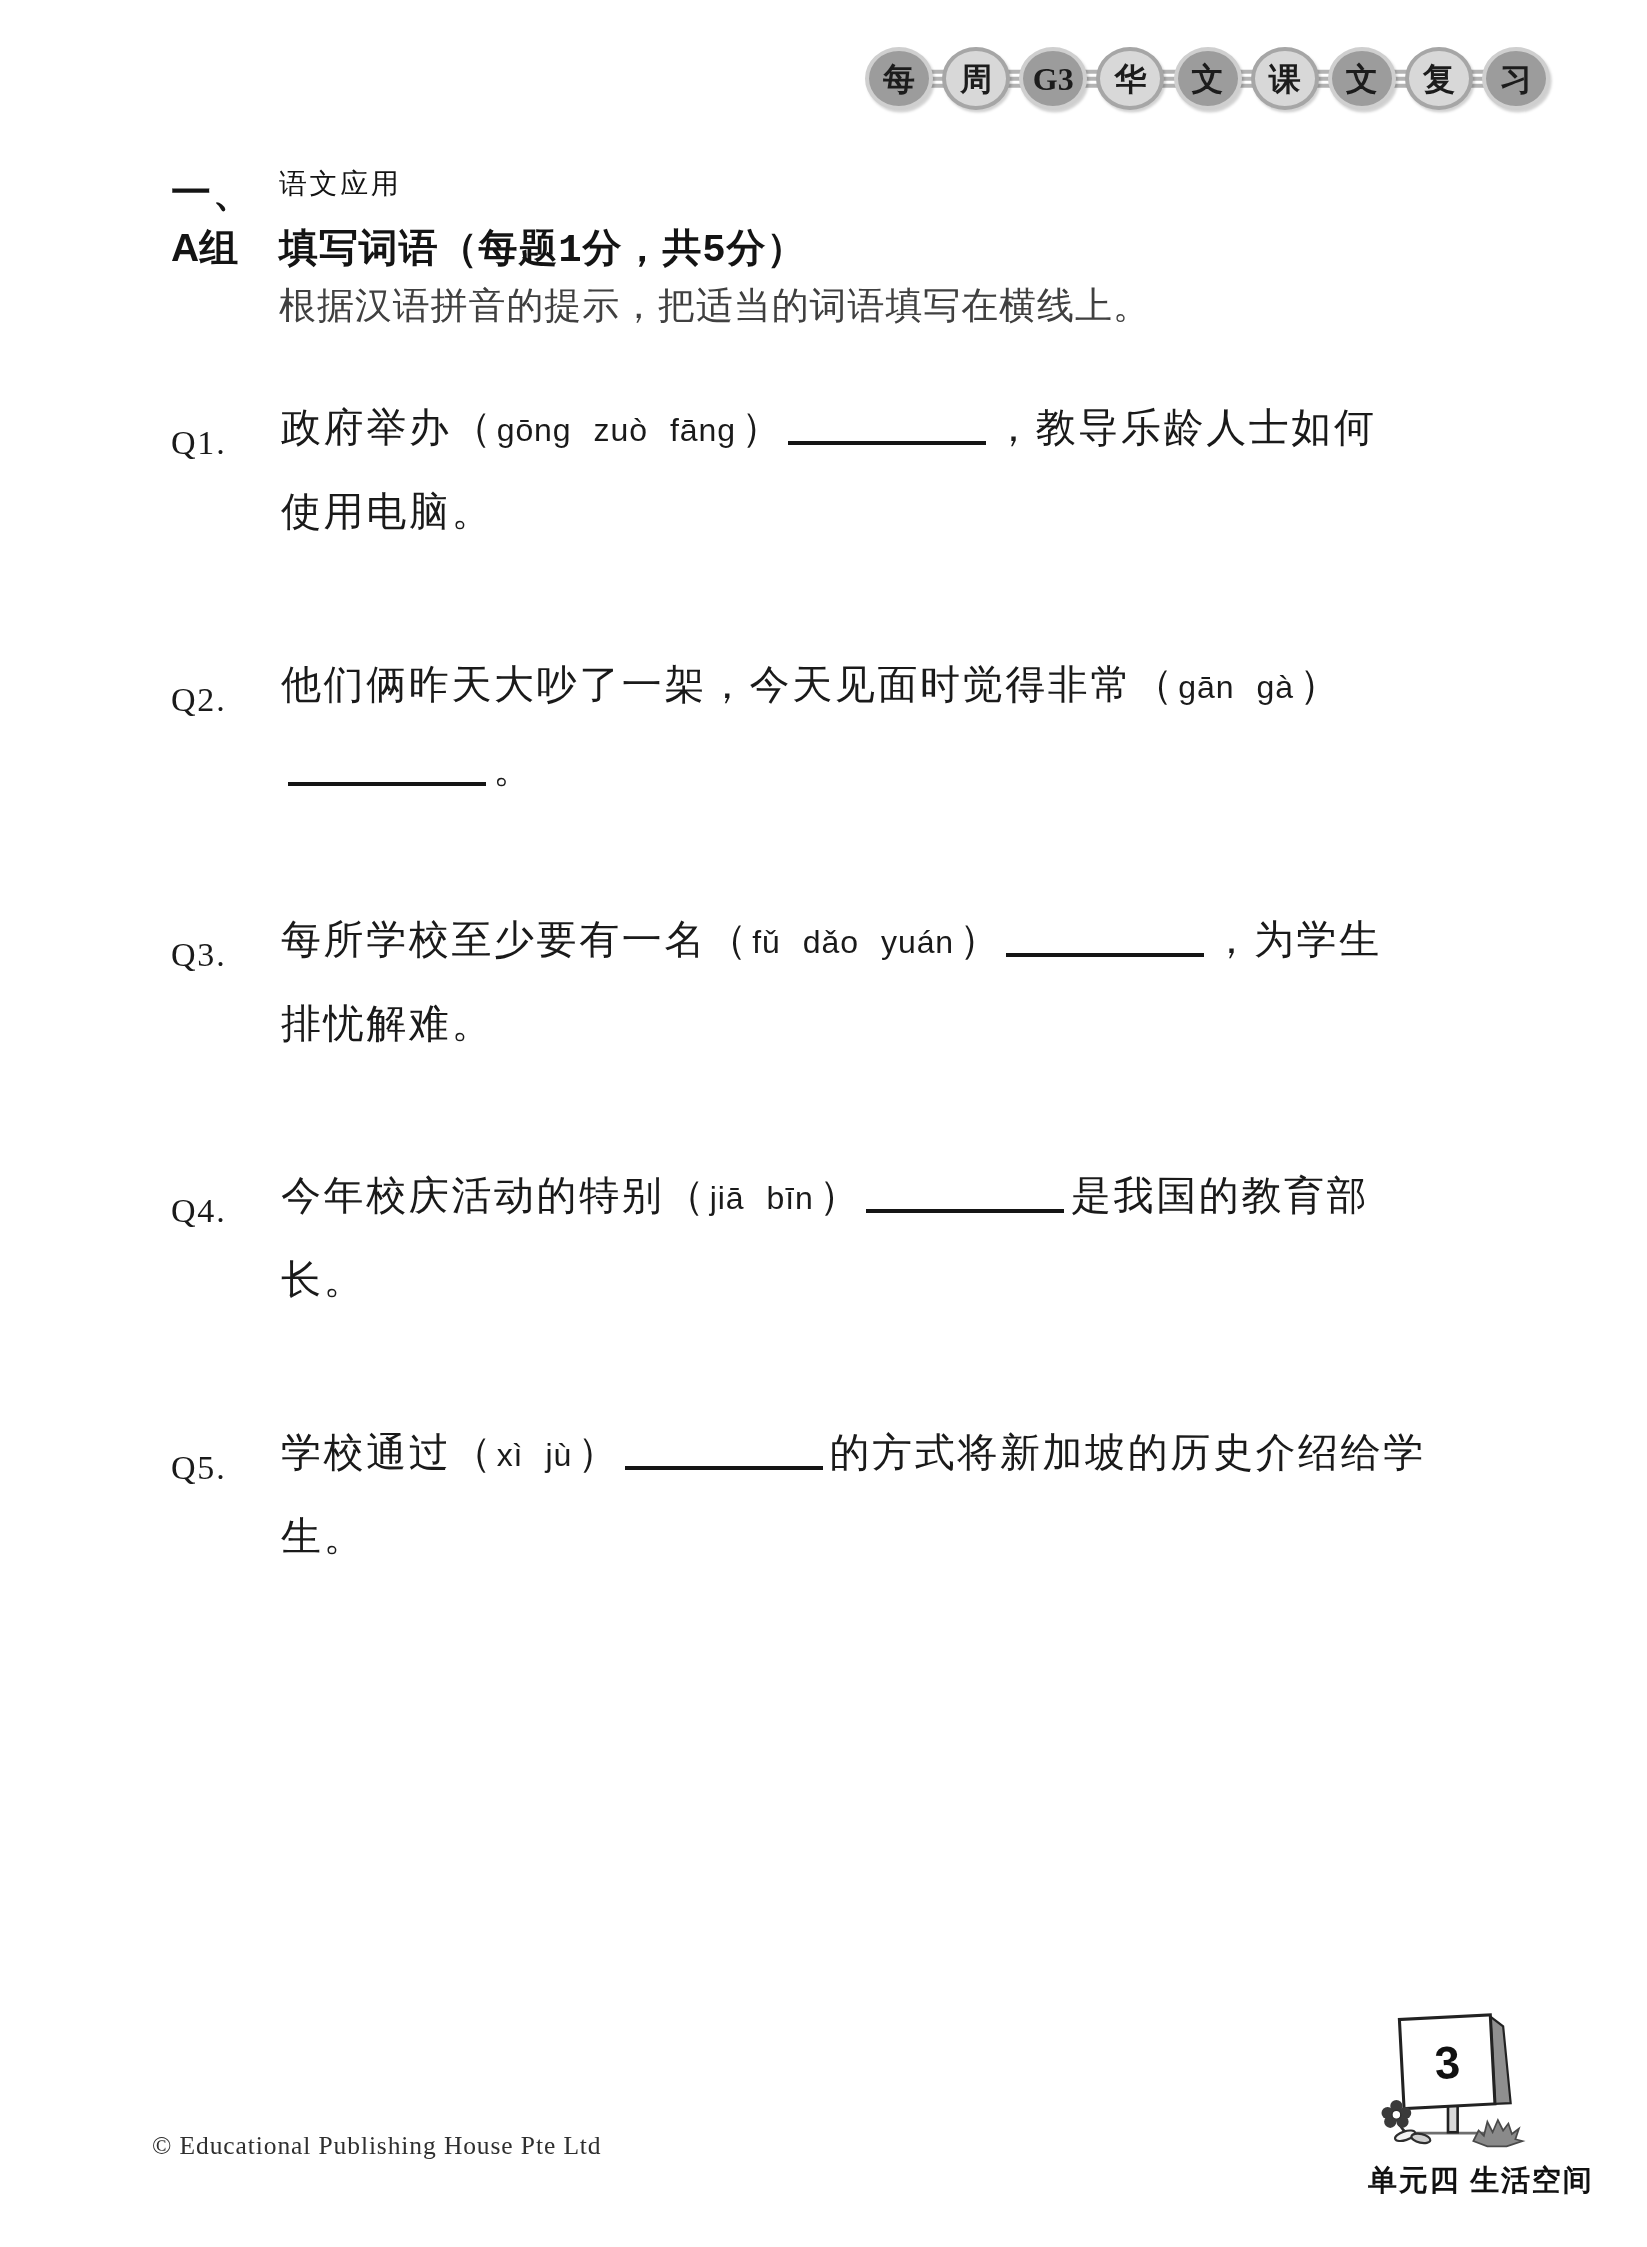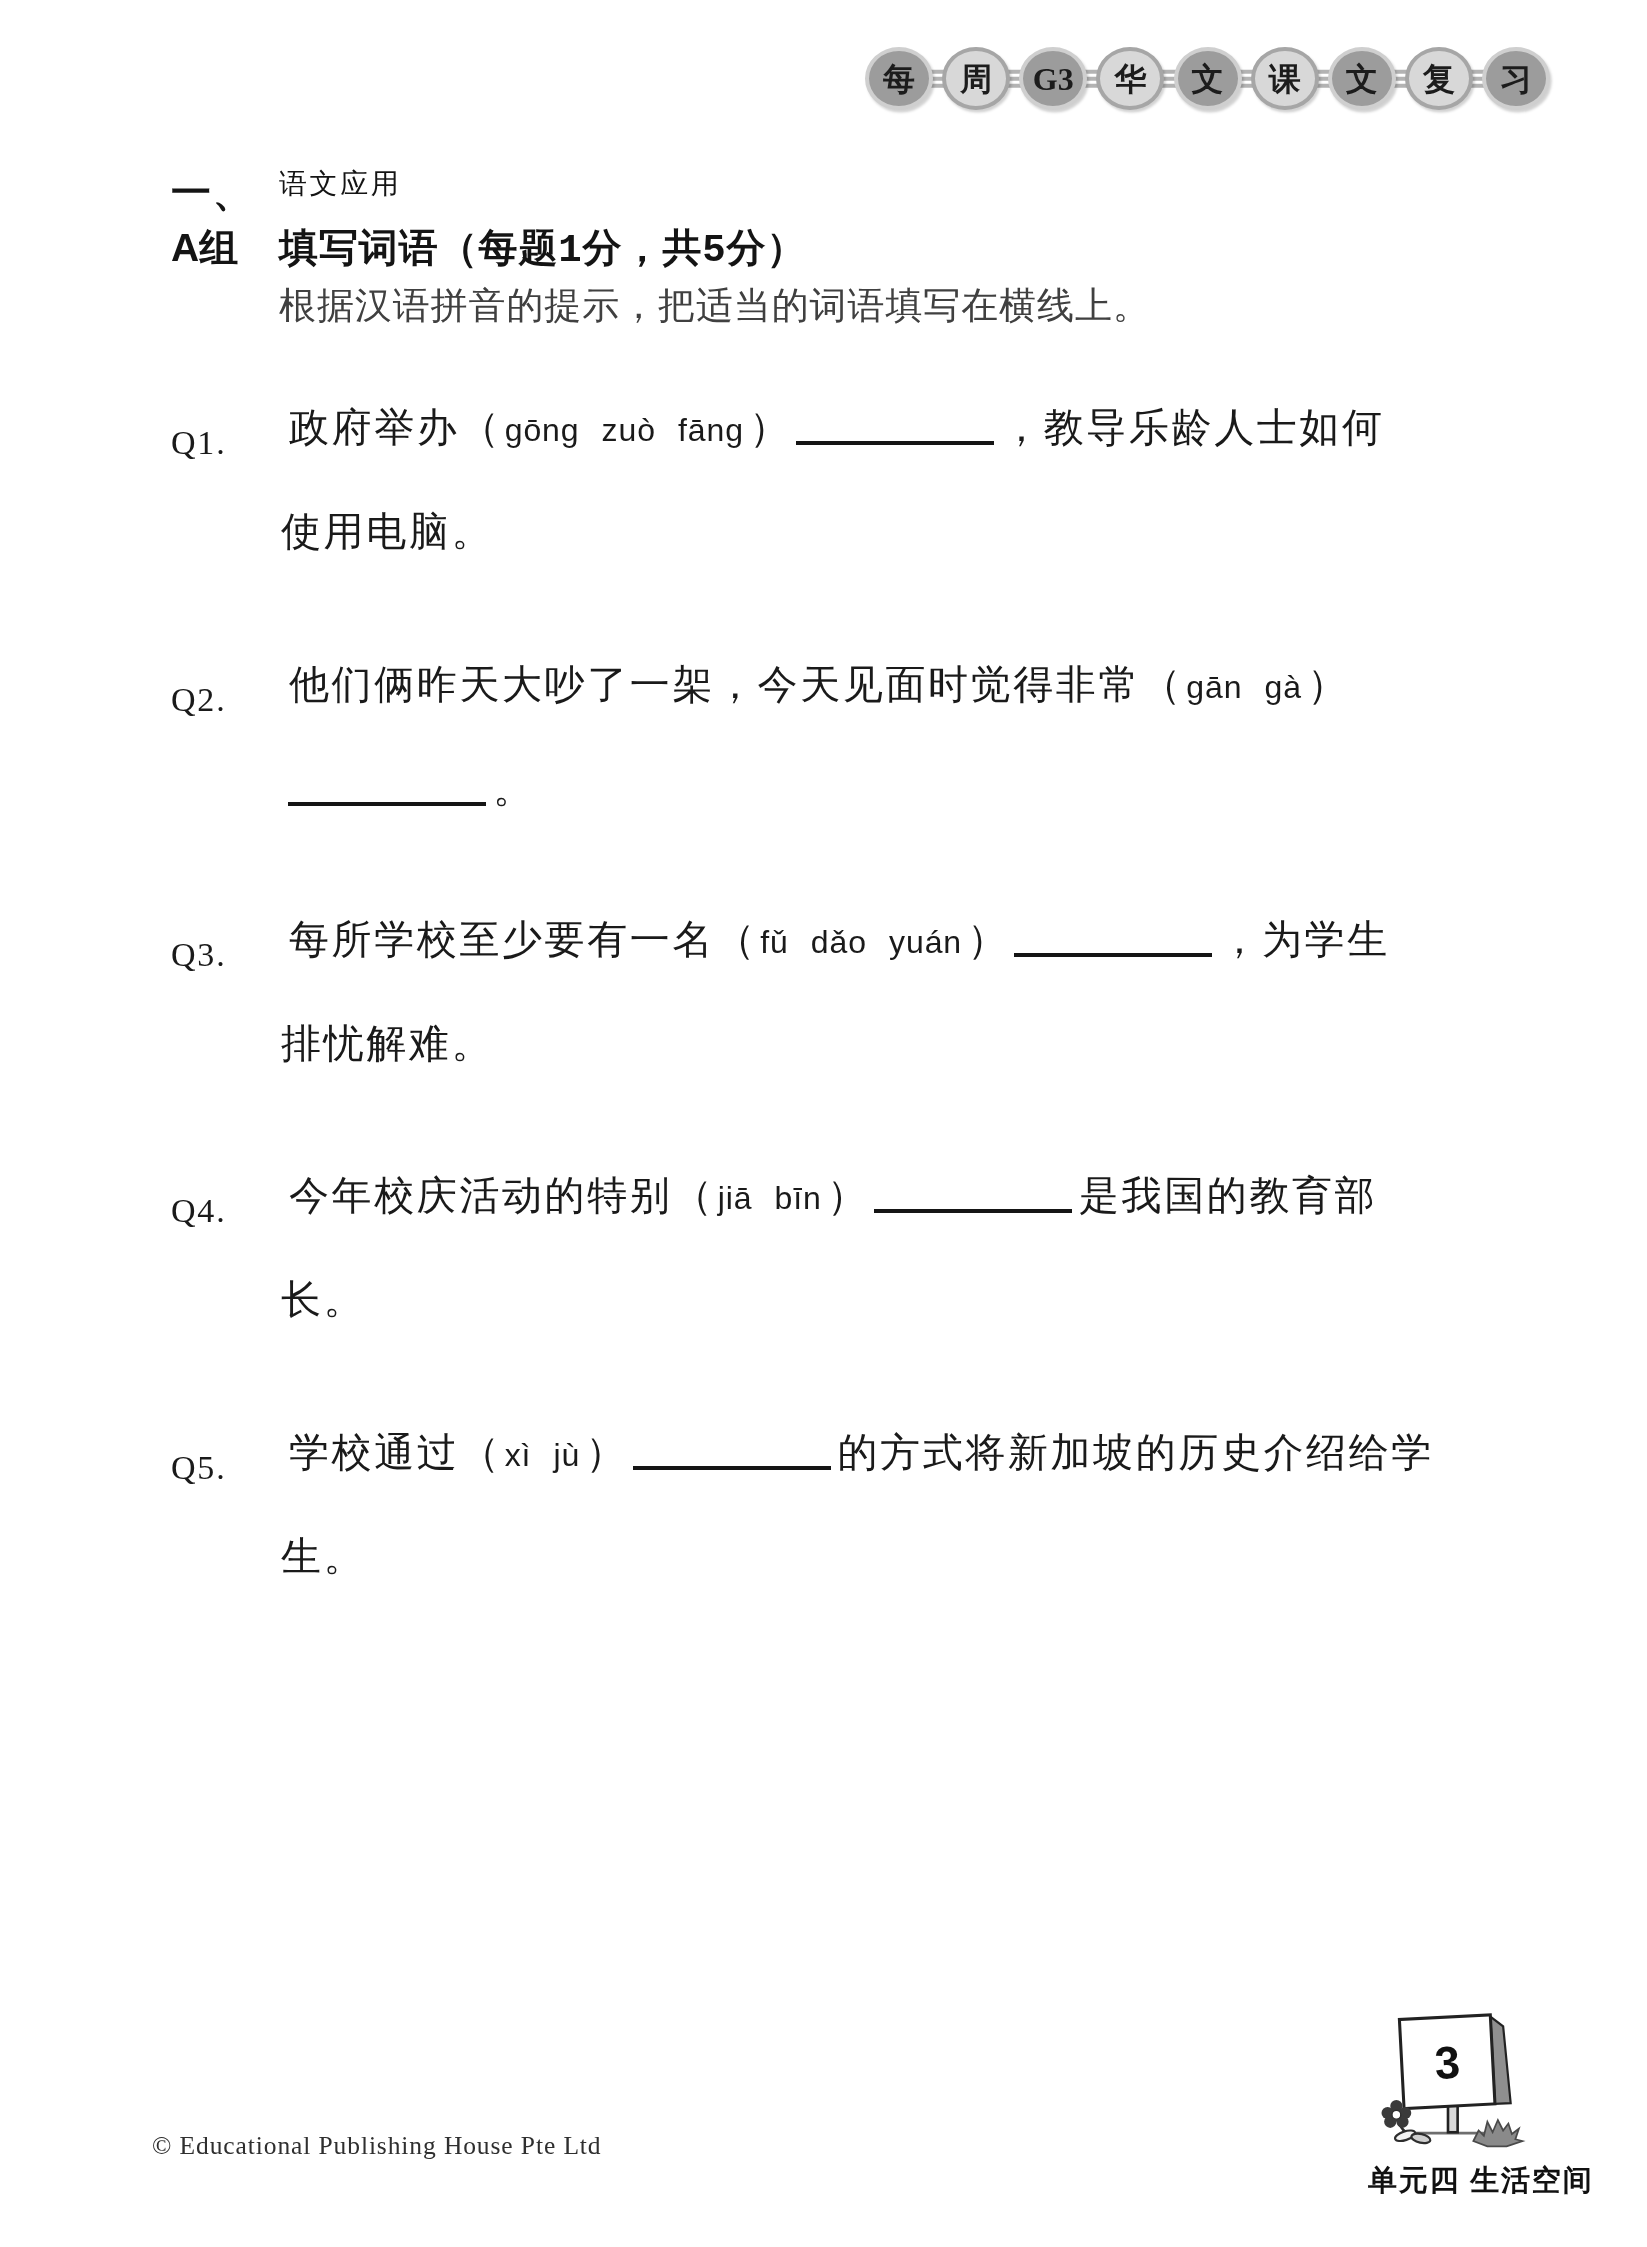--- a/index.html
+++ b/index.html
@@ -37,21 +37,21 @@
   .instruction { position:absolute; left:279px; top:281px; font-size:37px; font-weight:400; letter-spacing:0.9px; color:#404040; }
 
   
   .question { position:absolute; left:0; width:1648px; }
   .q1 { top:408px; } .q2 { top:665px; } .q3 { top:920px; } .q4 { top:1176px; } .q5 { top:1433px; }
   .qlabel {
     position:absolute; left:171px; top:16px;
     font-family:"Liberation Serif", serif; font-size:34px; letter-spacing:1.8px; color:#1a1a1a;
   }
   .qline { position:absolute; left:281px; width:1229px; line-height:1; white-space:nowrap; }
-  .qline.l1 { top:0;margin-left:8px; } .qline.l2 { top:104px; }
+  .qline.l1 { top:0; } .qline.l2 { top:84px; }
   .cn {
     font-family:"Liberation Serif", serif; font-size:40px; letter-spacing:2.6px; color:#1a1a1a;
   }
   .paren { font-family:"Liberation Serif", serif; font-size:40px; color:#1a1a1a; }
   .py {
     font-family:"Liberation Sans", sans-serif; font-size:32px; color:#1a1a1a;
     letter-spacing:0.9px; word-spacing:12.3px; padding:0 5.3px;
   }
   .blank {
     display:inline-block; width:198px; height:3.5px;

